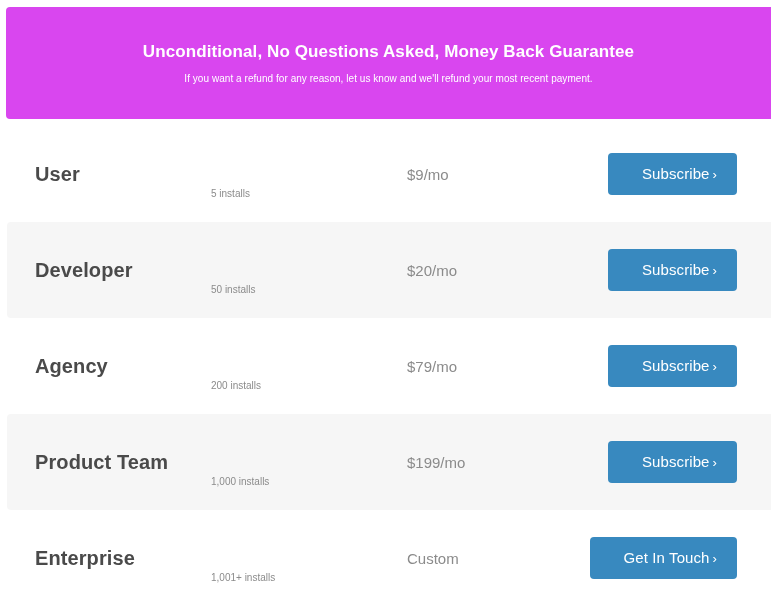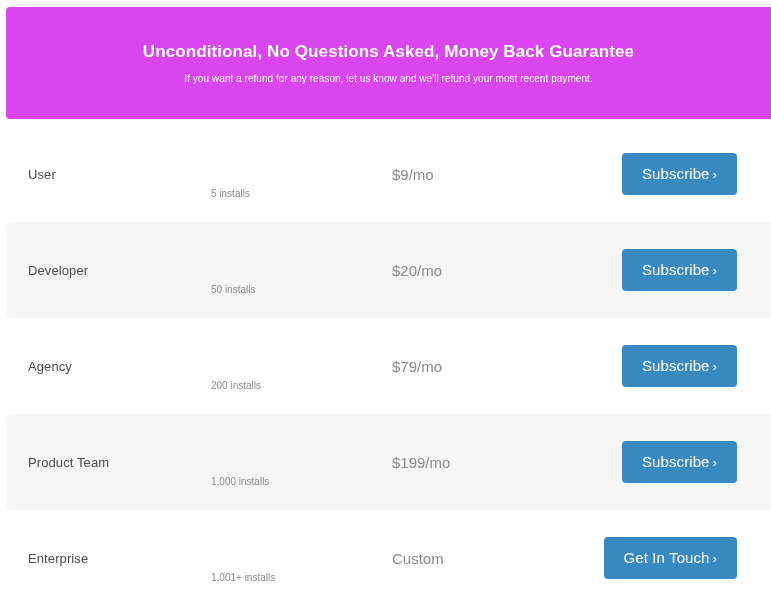--- a/index.html
+++ b/index.html
@@ -74,60 +74,60 @@
     margin-left: 7px;
     width: 764px;
   }
   .plan-row.plain {
     margin-left: 7px;
     width: 764px;
   }
 
   .cell-name {
     position: absolute;
-    left: 21px;
+    left: 28px;
     color: #4a4a4a;
-    font-size: 13px;
-    font-weight: normal;
+    font-size: 20px;
+    font-weight: bold;
     letter-spacing: 0.1px;
     white-space: nowrap;
   }
   .cell-installs {
     position: absolute;
     left: 204px;
     color: #8b8b8b;
     font-size: 10px;
     font-weight: normal;
     white-space: nowrap;
     margin-top: 39px;
   }
   .cell-price {
     position: absolute;
-    left: 385px;
+    left: 400px;
     color: #8b8b8b;
     font-size: 15px;
     font-weight: normal;
     white-space: nowrap;
   }
   .cell-action {
     position: absolute;
     right: 34px;
     display: flex;
     justify-content: flex-end;
   }
 
   .cta-button {
     background: #3889bf;
     color: #ffffff;
     border: none;
     border-radius: 4px;
     font-family: "Liberation Sans", sans-serif;
     font-size: 15px;
     font-weight: normal;
-    padding: 13px 20px 14px 20px;
+    padding: 13px 20px 14px 34px;
     cursor: pointer;
     white-space: nowrap;
     line-height: 1;
     letter-spacing: 0.1px;
   }
   .cta-button .chev {
     margin-left: 3px;
     font-size: 13px;
   }
 </style>

